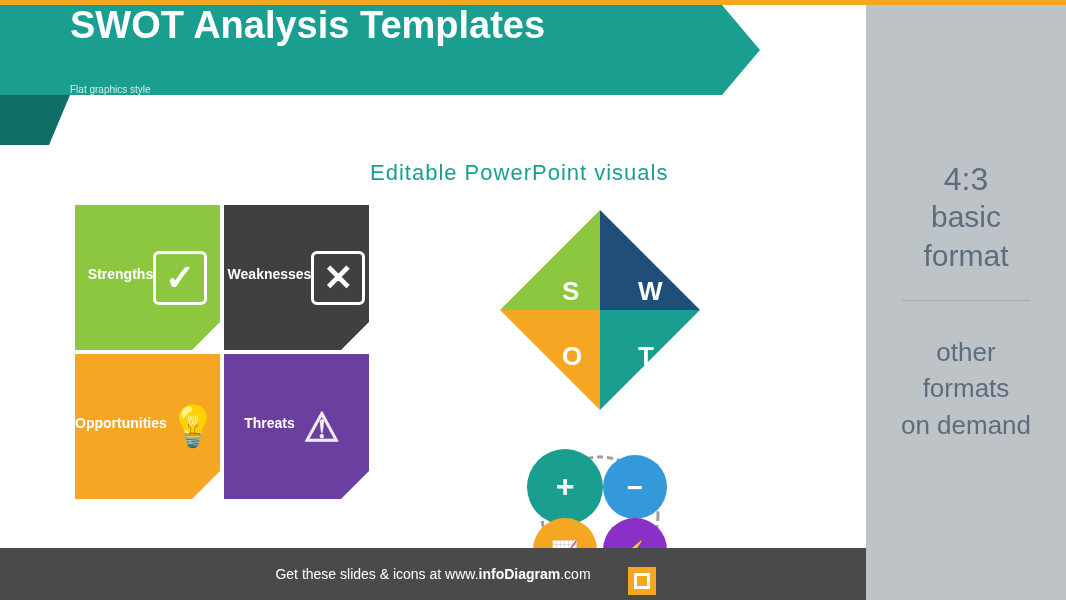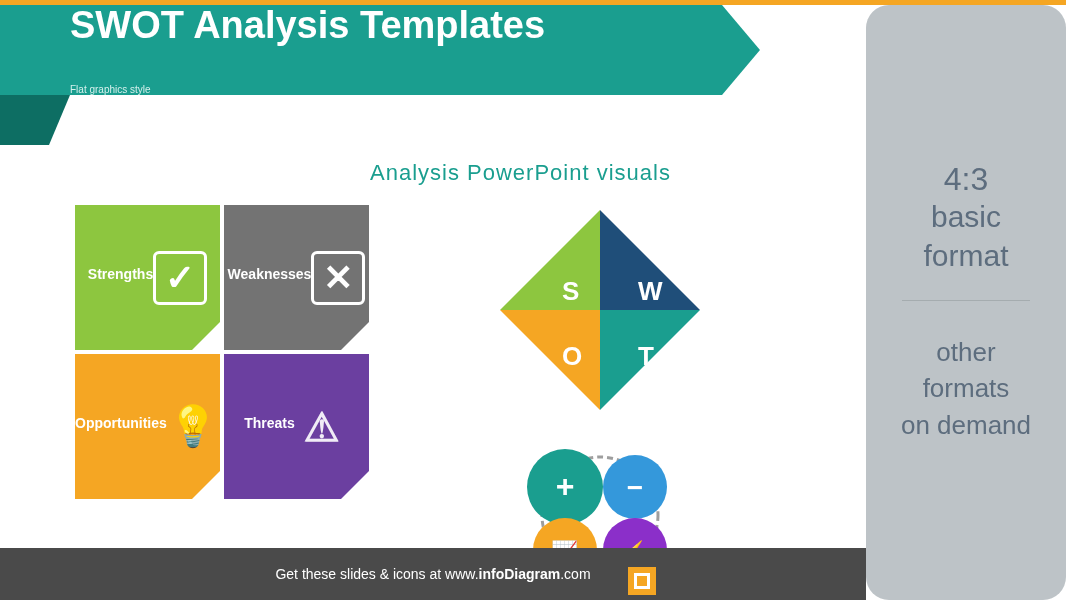--- a/index.html
+++ b/index.html
@@ -114,21 +114,21 @@
 
     .box-strengths {
       background: #8DC63F;
     }
     .box-strengths::after {
       border-width: 0 0 28px 28px;
       border-color: transparent transparent #fff transparent;
     }
 
     .box-weaknesses {
-      background: #737373;
+      background: #404040;
     }
     .box-weaknesses::after {
       border-width: 0 0 28px 28px;
       border-color: transparent transparent #fff transparent;
     }
 
     .box-opportunities {
       background: #F5A623;
       align-items: center;
     }
@@ -202,21 +202,20 @@
 
     
     .sidebar {
       width: 200px;
       background: #BDC3C7;
       display: flex;
       flex-direction: column;
       align-items: center;
       justify-content: center;
       padding: 20px;
-      border-radius: 23px;
     }
 
     .sidebar-ratio {
       font-size: 32px;
       font-weight: 300;
       color: #5D6D7E;
       text-align: center;
       line-height: 1.1;
     }
     .sidebar-basic {
@@ -284,21 +283,21 @@
 <div class="main-layout">
 
   <div class="content-area">
 
     <div class="banner">
       <span class="banner-title">SWOT Analysis Templates</span>
       <span class="banner-subtitle">Flat graphics style</span>
     </div>
     <div class="banner-accent"></div>
 
-    <div class="editable-text">Analysis PowerPoint visuals</div>
+    <div class="editable-text">Editable PowerPoint visuals</div>
 
     <div class="swot-boxes">
 
       <div class="swot-box box-strengths">
         <span class="box-label">Strengths</span>
         <div class="box-icon">✓</div>
       </div>
 
       <div class="swot-box box-weaknesses">
         <span class="box-label">Weaknesses</span>

